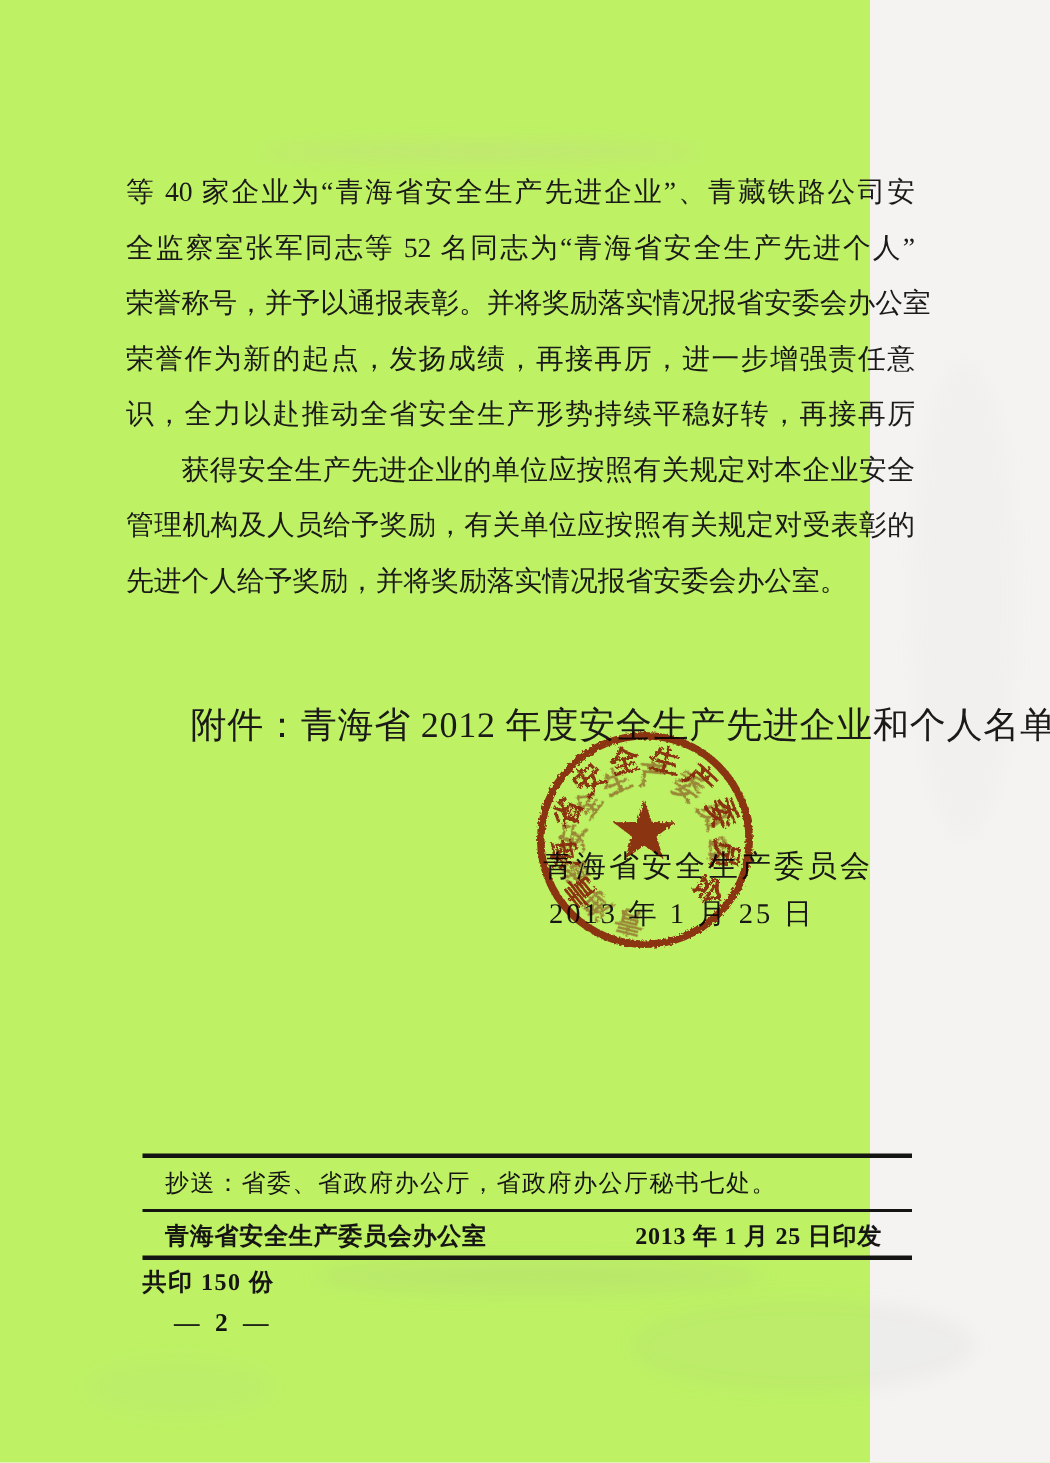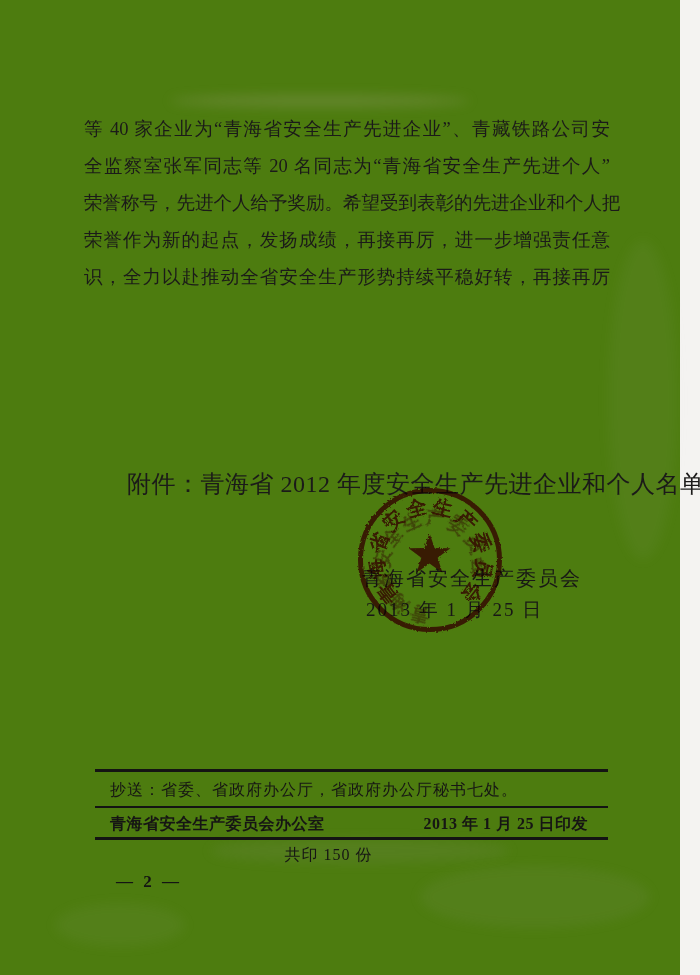--- a/index.html
+++ b/index.html
@@ -3,22 +3,22 @@
 <meta charset="utf-8">
 <style>
   html,body{margin:0;padding:0;}
   body{
     width:700px;height:975px;
     background:#f4f3f1;
     font-family:"Liberation Serif","DejaVu Serif",serif;
     position:relative;overflow:hidden;
   }
   .page{
-    position:absolute;left:0;top:0;width:680px;height:975px;
-    background:#4d7c0f;
+    position:absolute;left:0;top:0;width:580px;height:975px;
+    background:#bef264;
   }
   
   .body-text{
     position:absolute;left:84px;top:111px;width:526px;
     font-size:18.5px;line-height:37px;color:#1b1a19;
   }
   .tline{
     text-align:justify;text-align-last:justify;
     white-space:nowrap;
   }
@@ -55,21 +55,21 @@
     font-size:16px;line-height:26px;color:#161514;letter-spacing:1px;
     white-space:nowrap;
   }
   .issuer-row{
     position:absolute;left:110px;top:811px;width:478px;height:24px;
     display:flex;justify-content:space-between;align-items:flex-end;
     font-size:16px;color:#161514;font-weight:bold;letter-spacing:.5px;
   }
   .copies{
     position:absolute;left:95px;top:845px;width:467px;
-    font-size:16px;color:#161514;font-weight:normal;text-align:center;
+    font-size:16px;color:#161514;font-weight:bold;text-align:left;
     letter-spacing:1px;white-space:nowrap;
   }
   .page-number{
     position:absolute;left:116px;top:872px;
     font-size:17px;color:#141413;font-weight:bold;letter-spacing:3px;
     white-space:nowrap;
   }
   
   .smudge{position:absolute;border-radius:50%;filter:blur(6px);pointer-events:none;}
   .sm1{left:170px;top:95px;width:300px;height:12px;background:rgba(206,184,184,.18);}
@@ -85,24 +85,29 @@
 
   <div class="smudge sm1"></div>
   <div class="smudge sm2"></div>
   <div class="smudge sm3"></div>
   <div class="smudge sm4"></div>
   <div class="smudge sm5"></div>
 
   <div class="body-text">
     <div>
       <div class="tline">等 40 家企业为“青海省安全生产先进企业”、青藏铁路公司安</div>
-      <div class="tline">全监察室张军同志等 20 名同志为“青海省安全生产先进个人”</div>
-      <div class="tline">荣誉称号，先进个人给予奖励。希望受到表彰的先进企业和个人把</div>
+      <div class="tline">全监察室张军同志等 52 名同志为“青海省安全生产先进个人”</div>
+      <div class="tline">荣誉称号，并予以通报表彰。并将奖励落实情况报省安委会办公室</div>
       <div class="tline">荣誉作为新的起点，发扬成绩，再接再厉，进一步增强责任意</div>
       <div class="tline">识，全力以赴推动全省安全生产形势持续平稳好转，再接再厉</div>
+    </div>
+    <div>
+      <div class="tline indent">获得安全生产先进企业的单位应按照有关规定对本企业安全</div>
+      <div class="tline">管理机构及人员给予奖励，有关单位应按照有关规定对受表彰的</div>
+      <div class="tline last">先进个人给予奖励，并将奖励落实情况报省安委会办公室。</div>
     </div>
   </div>
 
   <div class="attachment">附件：青海省 2012 年度安全生产先进企业和个人名单</div>
 
   <div class="sig-org">青海省安全生产委员会</div>
   <div class="sig-date">2013 年 1 月 25 日</div>
 
   <svg class="seal" viewBox="0 0 172 172" width="172" height="172">
     <defs>

